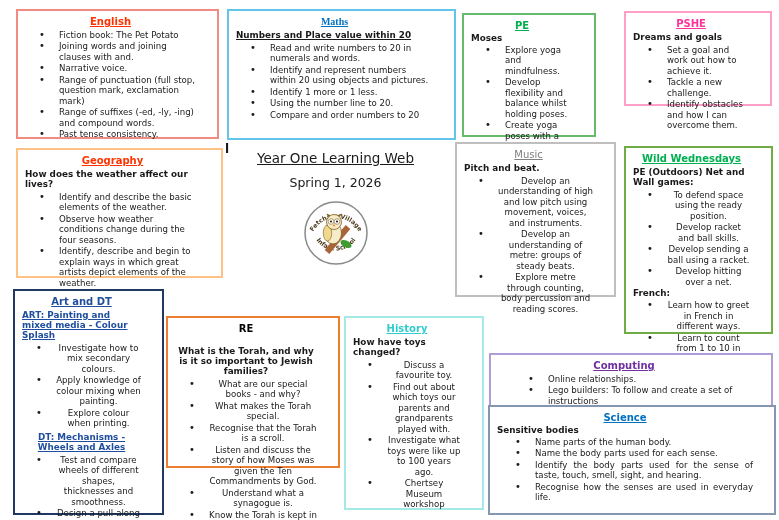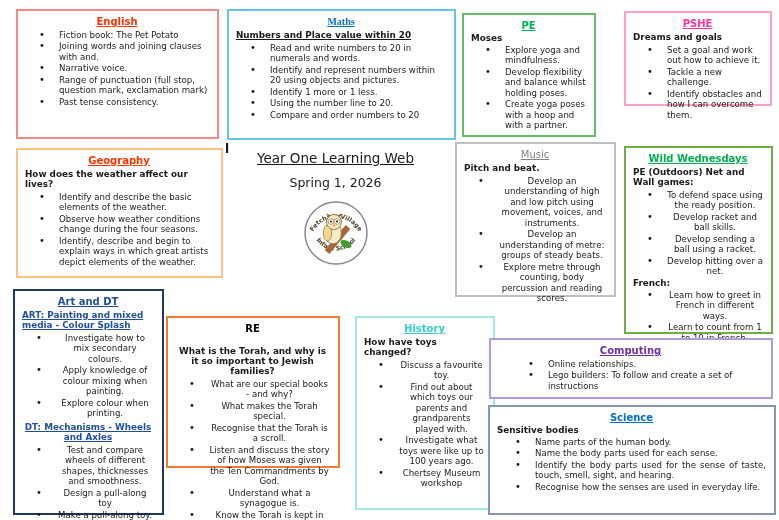--- a/index.html
+++ b/index.html
@@ -2,21 +2,21 @@
 <html><head>
 <meta charset="utf-8">
 <style>
   html,body { margin:0; padding:0; background:#e8e8e8; }
   .canvas {
     position:relative; width:779px; height:520px; background:#ffffff;
     font-family:"DejaVu Sans", sans-serif; color:#1a1a1a; overflow:hidden;
   }
   .box {
     position:absolute; background:#fff; border:2px solid #ccc;
-    padding:4px 8px 4px 7px; box-sizing:border-box;
+    padding:4px 21px 4px 7px; box-sizing:border-box;
   }
   .box-title {
     margin:1px 0 2px 0; font-size:10px; font-weight:bold;
     text-align:center; text-decoration:underline;
   }
   .no-underline { text-decoration:none; }
   .plain-weight { font-weight:normal; }
   .section-heading { font-size:8.8px; font-weight:bold; margin:3px 0 2px 0; }
   .u { text-decoration:underline; }
   .center { text-align:center; }
@@ -40,20 +40,21 @@
 
 <div class="canvas">
 
   <section class="box" style="left: 16px; top: 9px; width: 203px; height: 130px; border-color: rgb(242, 139, 130);">
     <h2 class="box-title" style="color: rgb(255, 51, 0);">English</h2>
     <ul class="bullets">
         <li>Fiction book: The Pet Potato</li>
         <li>Joining words and joining clauses with and.</li>
         <li>Narrative voice.</li>
         <li>Range of punctuation (full stop, question mark, exclamation mark)</li>
+        <li>Range of suffixes (-ed, -ly, -ing) and compound words.</li>
         <li>Past tense consistency.</li>
       </ul>
   </section>
 
   <section class="box" style="left: 227px; top: 9px; width: 229px; height: 131px; border-color: rgb(99, 197, 233);">
     <h2 class="box-title" style="color: rgb(0, 112, 192); font-family: Liberation Serif, serif;">Maths</h2>
     <div class="section-heading u">Numbers and Place value within 20</div>
     <ul class="bullets">
         <li>Read and write numbers to 20 in numerals and words.</li>
         <li>Identify and represent numbers within 20 using objects and pictures.</li>
@@ -179,32 +180,32 @@
         <li>What are our special books - and why?</li>
         <li>What makes the Torah special.</li>
         <li>Recognise that the Torah is a scroll.</li>
         <li>Listen and discuss the story of how Moses was given the Ten Commandments by God.</li>
         <li>Understand what a synagogue is.</li>
         <li>Know the Torah is kept in an Ark in the synagogue.</li>
         <li>What makes the Torah so important to Jewish people?</li>
       </ul>
   </section>
 
-  <section class="box" style="left: 344px; top: 316px; width: 140px; height: 194px; border-color: rgb(165, 232, 232); margin-left: 11px;">
+  <section class="box" style="left: 344px; top: 316px; width: 140px; height: 194px; border-color: rgb(165, 232, 232);">
     <h2 class="box-title" style="color: rgb(51, 204, 204);">History</h2>
     <div class="section-heading">How have toys changed?</div>
     <ul class="bullets tight">
         <li>Discuss a favourite toy.</li>
         <li>Find out about which toys our parents and grandparents played with.</li>
         <li>Investigate what toys were like up to 100 years ago.</li>
         <li>Chertsey Museum workshop</li>
       </ul>
   </section>
 
-  <section class="box" style="left: 489px; top: 338px; width: 284px; height: 61px; border-color: rgb(177, 156, 217);">
+  <section class="box" style="left: 489px; top: 353px; width: 284px; height: 61px; border-color: rgb(177, 156, 217);">
     <h2 class="box-title" style="color: rgb(112, 48, 160);">Computing</h2>
     <ul class="bullets" style="padding-left:30px;">
         <li>Online relationships.</li>
         <li>Lego builders: To follow and create a set of instructions</li>
       </ul>
   </section>
 
   <section class="box" style="left: 488px; top: 405px; width: 288px; height: 110px; border-color: rgb(132, 150, 176);">
     <h2 class="box-title" style="color: rgb(0, 112, 192);">Science</h2>
     <div class="section-heading" style="margin-top:0;">Sensitive bodies</div>

